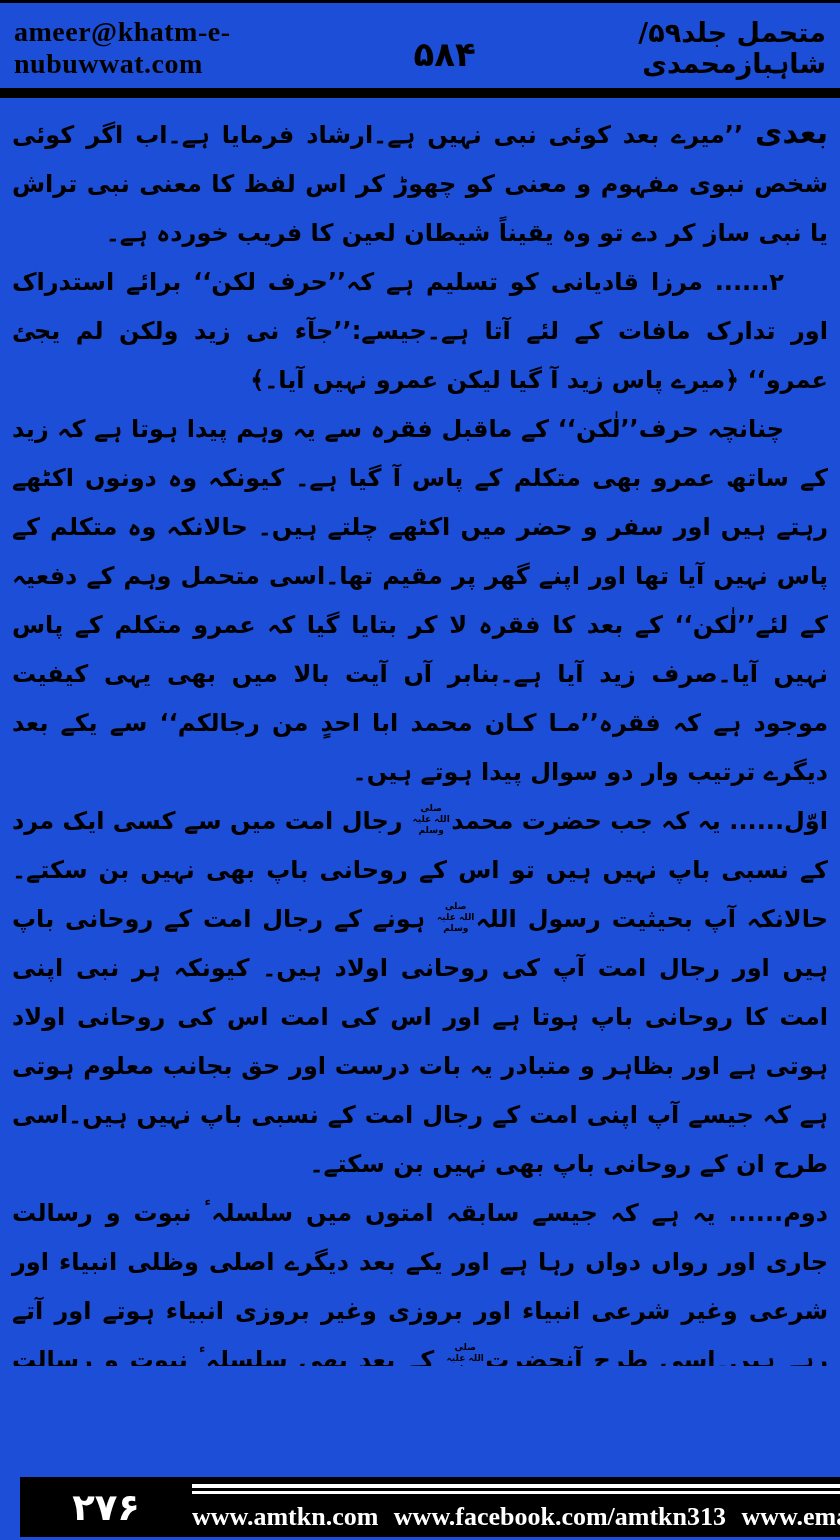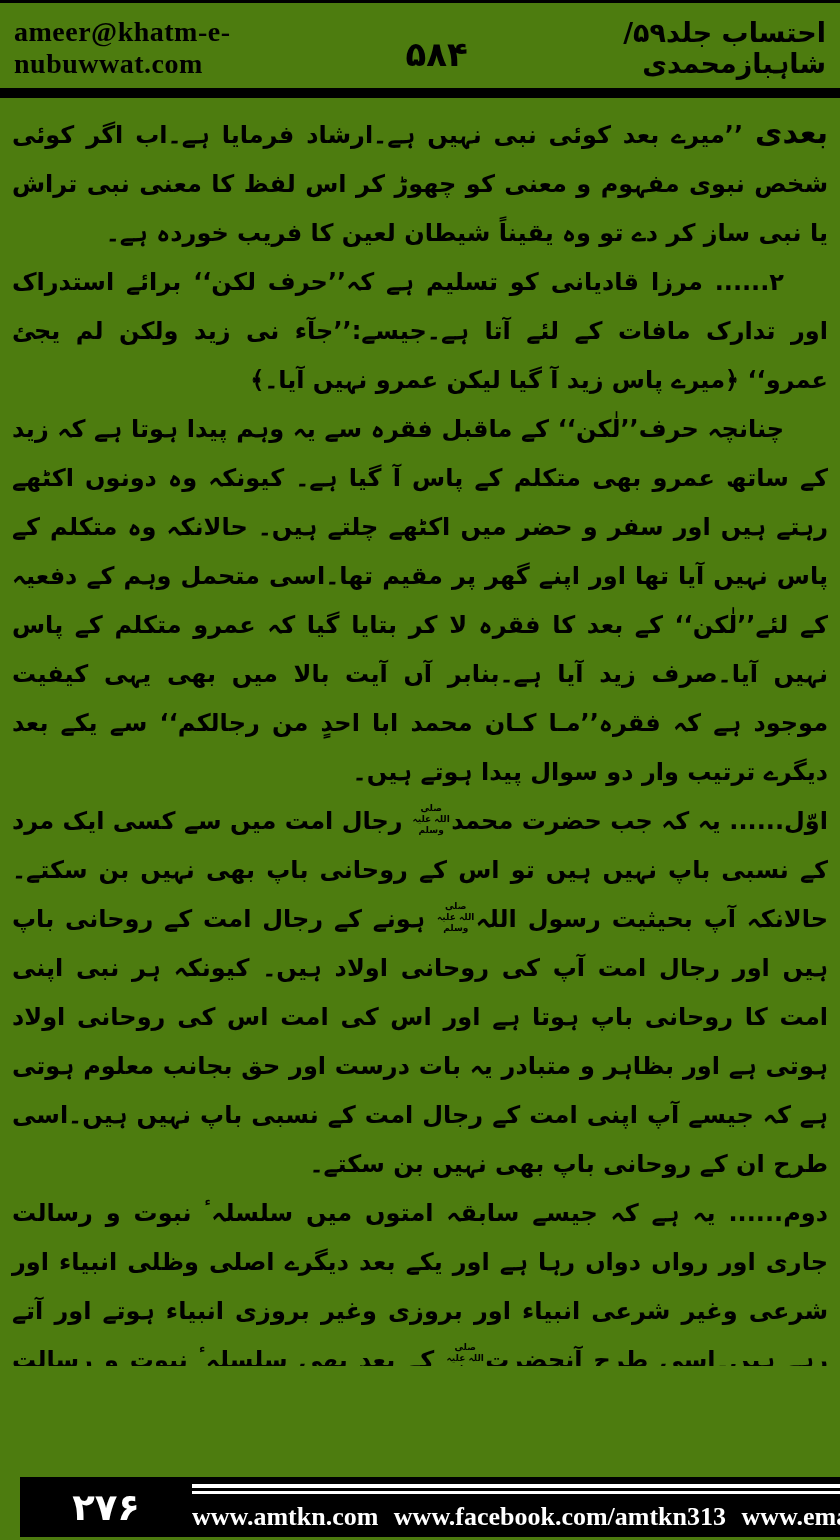--- a/index.html
+++ b/index.html
@@ -1,19 +1,19 @@
 <!DOCTYPE html>
 <html lang="ur"><head>
 <meta charset="utf-8">
 <style>
   * { margin:0; padding:0; box-sizing:border-box; }
   html,body { background:#ffffff; }
   .page {
     position:relative; width:840px; height:1540px; overflow:hidden;
-    background:#4d7c0f; color:#000;
+    background:#1d4ed8; color:#000;
     font-family:"DejaVu Sans", sans-serif;
   }
   .top-rule { position:absolute; top:0; left:0; width:100%; height:3px; background:#000; }
 
   .header {
     display:flex; justify-content:space-between; align-items:center;
     padding:16px 14px 4px 14px;
   }
   .header-left { display:flex; align-items:center; gap:22px; }
   .email { font-family:"Liberation Serif", serif; font-weight:bold; font-size:28px; letter-spacing:0.5px; }
@@ -62,21 +62,21 @@
 <body>
 
 <div class="page">
   <div class="top-rule"></div>
 
   <div class="header">
     <div class="header-left">
       <span class="email">ameer@khatm-e-nubuwwat.com</span>
       <span class="pagenum">۵۸۴</span>
     </div>
-    <span class="title">احتساب جلد۵۹/شاہبازمحمدی</span>
+    <span class="title">متحمل جلد۵۹/شاہبازمحمدی</span>
   </div>
 
   <div class="thick-rule"></div>
 
   <div class="body-text">
       <p class="para"><span class="lead">بعدی</span><span> ’’میرے بعد کوئی نبی نہیں ہے۔ارشاد فرمایا ہے۔اب اگر کوئی شخص نبوی مفہوم و معنی کو چھوڑ کر اس لفظ کا معنی نبی تراش یا نبی ساز کر دے تو وہ یقیناً شیطان لعین کا فریب خوردہ ہے۔</span></p>
       <p class="para indent"><span>۲...... مرزا قادیانی کو تسلیم ہے کہ</span><span class="q">’’حرف لکن‘‘</span><span> برائے استدراک اور تدارک مافات کے لئے آتا ہے۔جیسے:</span><span class="q">’’جآء نی زید ولکن لم یجئ عمرو‘‘</span><span> ﴿میرے پاس زید آ گیا لیکن عمرو نہیں آیا۔﴾</span></p>
       <p class="para indent"><span>چنانچہ حرف</span><span class="q">’’لٰکن‘‘</span><span> کے ماقبل فقرہ سے یہ وہم پیدا ہوتا ہے کہ زید کے ساتھ عمرو بھی متکلم کے پاس آ گیا ہے۔ کیونکہ وہ دونوں اکٹھے رہتے ہیں اور سفر و حضر میں اکٹھے چلتے ہیں۔ حالانکہ وہ متکلم کے پاس نہیں آیا تھا اور اپنے گھر پر مقیم تھا۔اسی متحمل وہم کے دفعیہ کے لئے</span><span class="q">’’لٰکن‘‘</span><span> کے بعد کا فقرہ لا کر بتایا گیا کہ عمرو متکلم کے پاس نہیں آیا۔صرف زید آیا ہے۔بنابر آں آیت بالا میں بھی یہی کیفیت موجود ہے کہ فقرہ</span><span class="q">’’مـا کـان محمد ابا احدٍ من رجالکم‘‘</span><span> سے یکے بعد دیگرے ترتیب وار دو سوال پیدا ہوتے ہیں۔</span></p>
       <p class="para"><span>اوّل...... یہ کہ جب حضرت محمد</span><span class="saw">صلی اللہ علیہ وسلم</span><span> رجال امت میں سے کسی ایک مرد کے نسبی باپ نہیں ہیں تو اس کے روحانی باپ بھی نہیں بن سکتے۔ حالانکہ آپ بحیثیت رسول اللہ</span><span class="saw">صلی اللہ علیہ وسلم</span><span> ہونے کے رجال امت کے روحانی باپ ہیں اور رجال امت آپ کی روحانی اولاد ہیں۔ کیونکہ ہر نبی اپنی امت کا روحانی باپ ہوتا ہے اور اس کی امت اس کی روحانی اولاد ہوتی ہے اور بظاہر و متبادر یہ بات درست اور حق بجانب معلوم ہوتی ہے کہ جیسے آپ اپنی امت کے رجال امت کے نسبی باپ نہیں ہیں۔اسی طرح ان کے روحانی باپ بھی نہیں بن سکتے۔</span></p>
       <p class="para"><span>دوم...... یہ ہے کہ جیسے سابقہ امتوں میں سلسلہٴ نبوت و رسالت جاری اور رواں دواں رہا ہے اور یکے بعد دیگرے اصلی وظلی انبیاء اور شرعی وغیر شرعی انبیاء اور بروزی وغیر بروزی انبیاء ہوتے اور آتے رہے ہیں۔اسی طرح آنحضرت</span><span class="saw">صلی اللہ علیہ وسلم</span><span> کے بعد بھی سلسلہٴ نبوت و رسالت جاری و ساری ہونا چاہیئے اور امت محمدیہ کے رجال امت کو یہ جواز ملنا چاہیئے کہ وہ آپ</span><span class="saw">صلی اللہ علیہ وسلم</span><span> کے بعد بلا روک ٹوک ہر قسم کی نبوت رسالت کا دعویٰ کر سکیں اور شرعاً ان پر کسی قسم کی تعزیر و گرفت نہ ڈالی جا سکے۔ جیسا کہ مسیلمہ کذاب اور غلام پنجاب نے متفرق اقسام کی نبوتوں کے دعاوی کئے اور عوام الناس کو گمراہ کیا۔</span></p>

